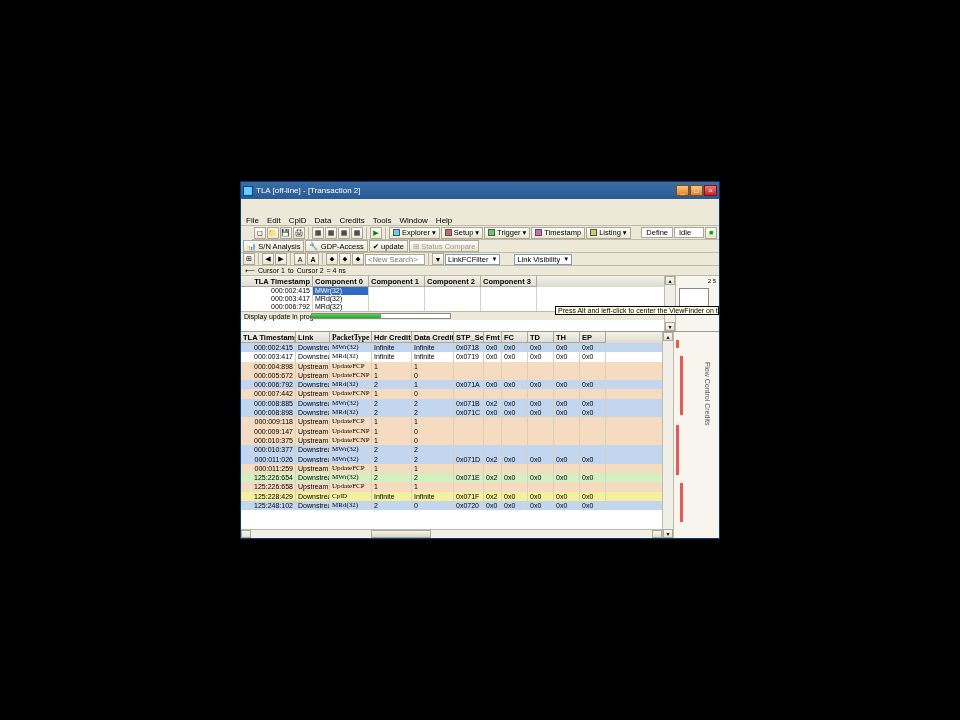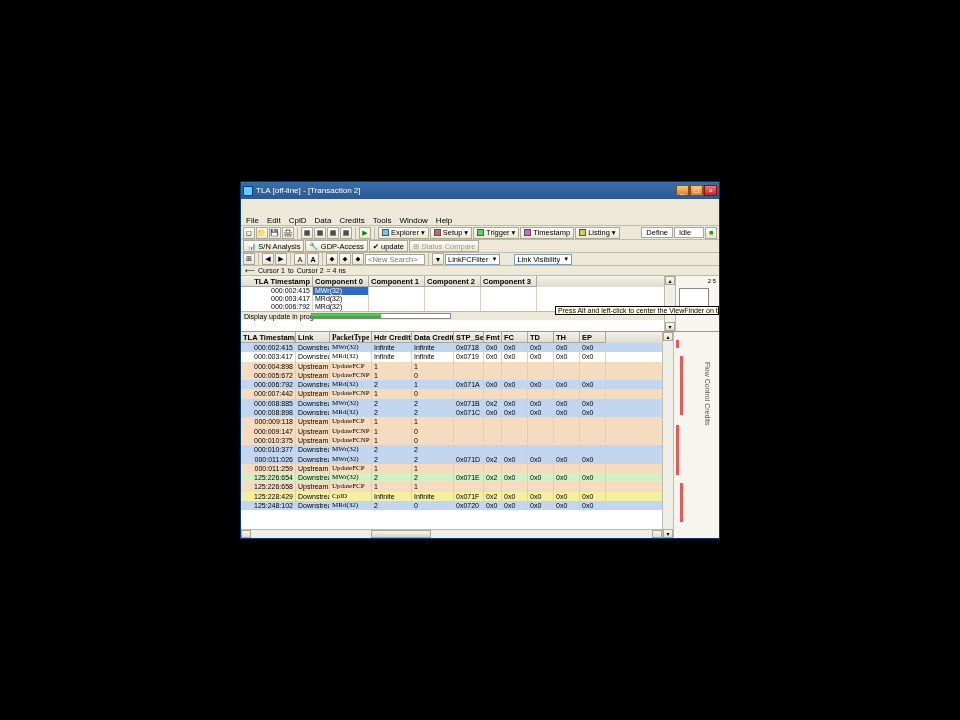--- a/index.html
+++ b/index.html
@@ -6,21 +6,21 @@
   body { background: #000; width: 960px; height: 720px; font-family: "Segoe UI", Tahoma, sans-serif; font-size: 9px; overflow: hidden; }
   .app-window { position: absolute; left: 240px; top: 181px; width: 480px; height: 358px; background: #ece9d8; border: 1px solid #003c74; display: flex; flex-direction: column; }
   .titlebar { height: 17px; background: linear-gradient(#3a6ea5,#2a5a95); color: #fff; display: flex; align-items: center; padding: 0 2px; font-size: 8px; }
   .titlebar .icon { width: 10px; height: 10px; background: #6cf; margin-right: 3px; border: 1px solid #048; }
   .titlebar .spacer { flex: 1; }
   .winbtn { width: 13px; height: 11px; background: linear-gradient(#f7c57a,#e08028); margin-left: 1px; border: 1px solid #8a4a10; font-size: 8px; line-height: 9px; text-align: center; color: #fff; }
   .winbtn.close { background: linear-gradient(#e77,#c22); border-color: #811; }
   .menubar { height: 27px; background: #ece9d8; display: flex; align-items: flex-end; padding: 0 1px; font-size: 8px; border-bottom: 1px solid #c0bba8; }
   .menubar span { padding: 0 4px; }
   .toolbar1, .toolbar2, .toolbar3 { display: flex; align-items: center; background: #ece9d8; border-bottom: 1px solid #c0bba8; padding: 1px 2px; gap: 1px; }
-  .toolbar1 { height: 14px; }
+  .toolbar1 { height: 14px; margin-left: 11px; }
   .toolbar2 { height: 13px; }
   .toolbar3 { height: 13px; }
   .tbtn { width: 12px; height: 12px; background: linear-gradient(#fdfdfb,#ece6cf); border: 1px solid #aca899; display: inline-flex; align-items: center; justify-content: center; font-size: 7px; }
   .tbchip { height: 12px; background: linear-gradient(#fdfdfb,#ece6cf); border: 1px solid #aca899; display: inline-flex; align-items: center; padding: 0 3px; font-size: 7.5px; gap: 2px; }
   .tbchip .sq { width: 7px; height: 7px; border: 1px solid #555; }
   .sep { width: 1px; height: 12px; background: #c0bba8; margin: 0 2px; }
   .statusbox { height: 11px; border: 1px solid #aca899; background: #fff; display: inline-flex; align-items: center; padding: 0 4px; font-size: 7.5px; }
   .searchbox { height: 11px; width: 60px; border: 1px solid #aca899; background: #fff; font-size: 7.5px; padding: 0 2px; color: #888; }
   .combo { height: 11px; border: 1px solid #7f9db9; background: #fff; font-size: 7.5px; padding: 0 2px; display: inline-flex; align-items: center; }
   .combo .arrow { margin-left: 3px; font-size: 6px; }

